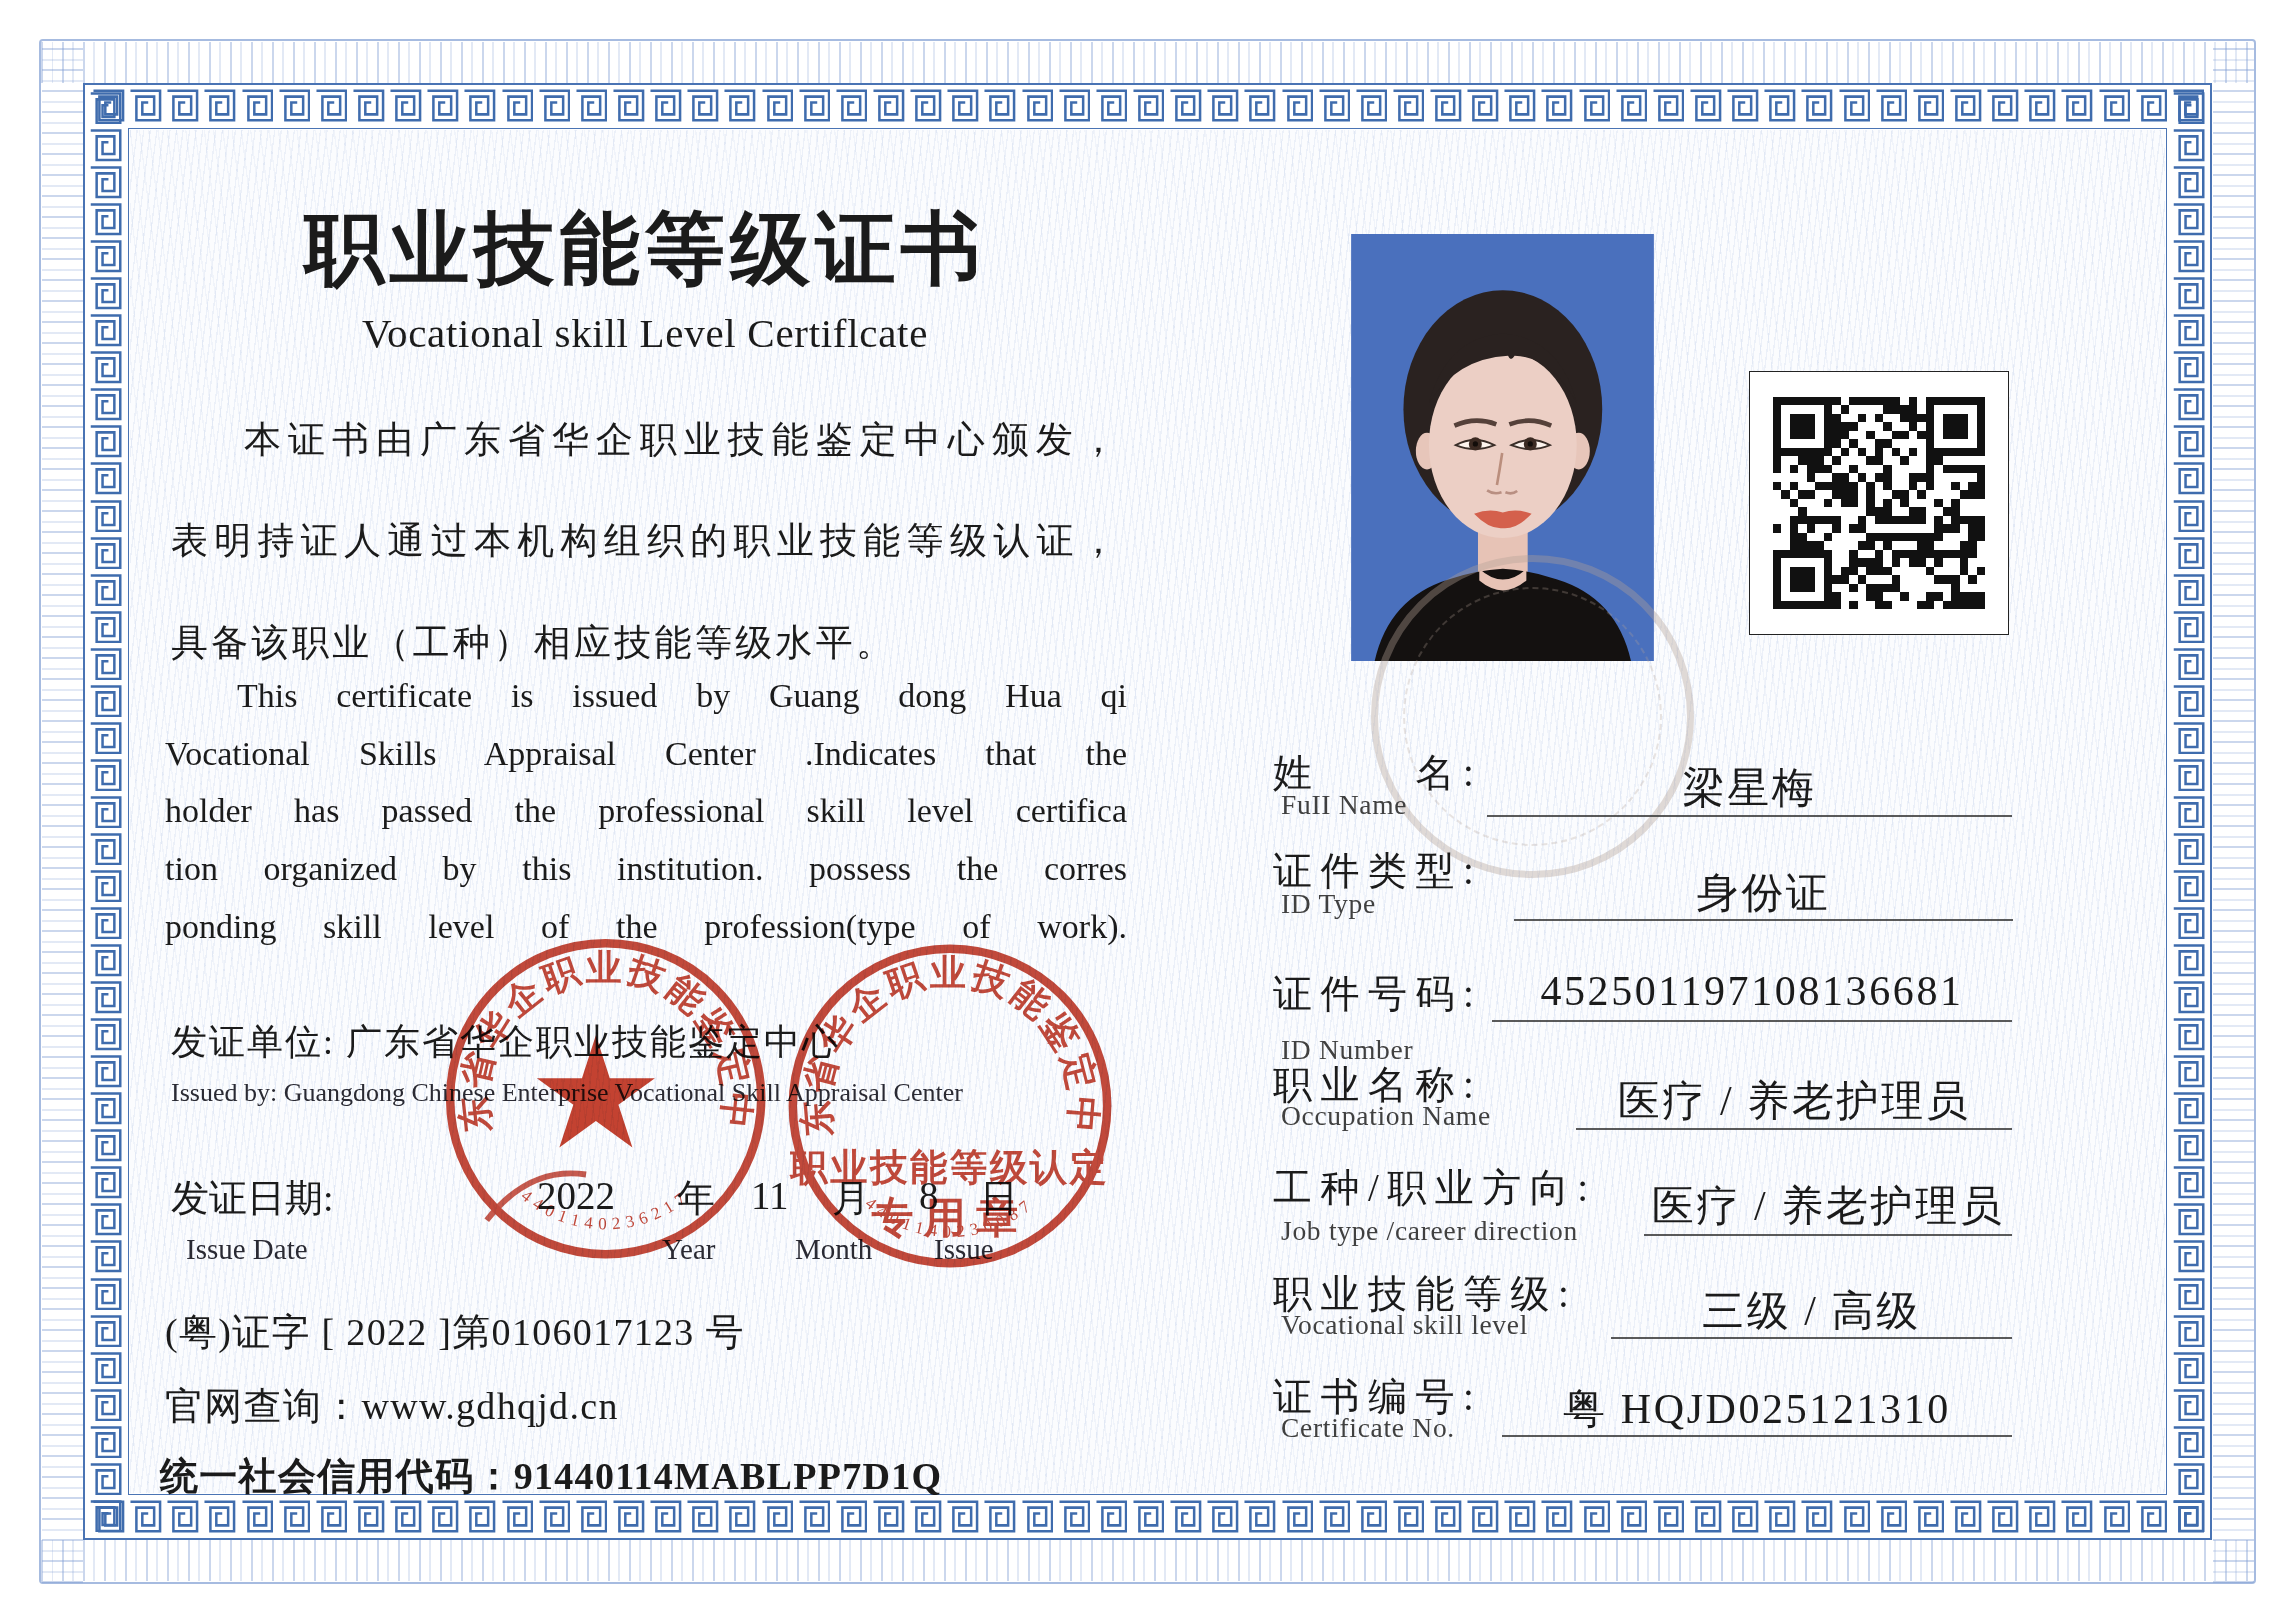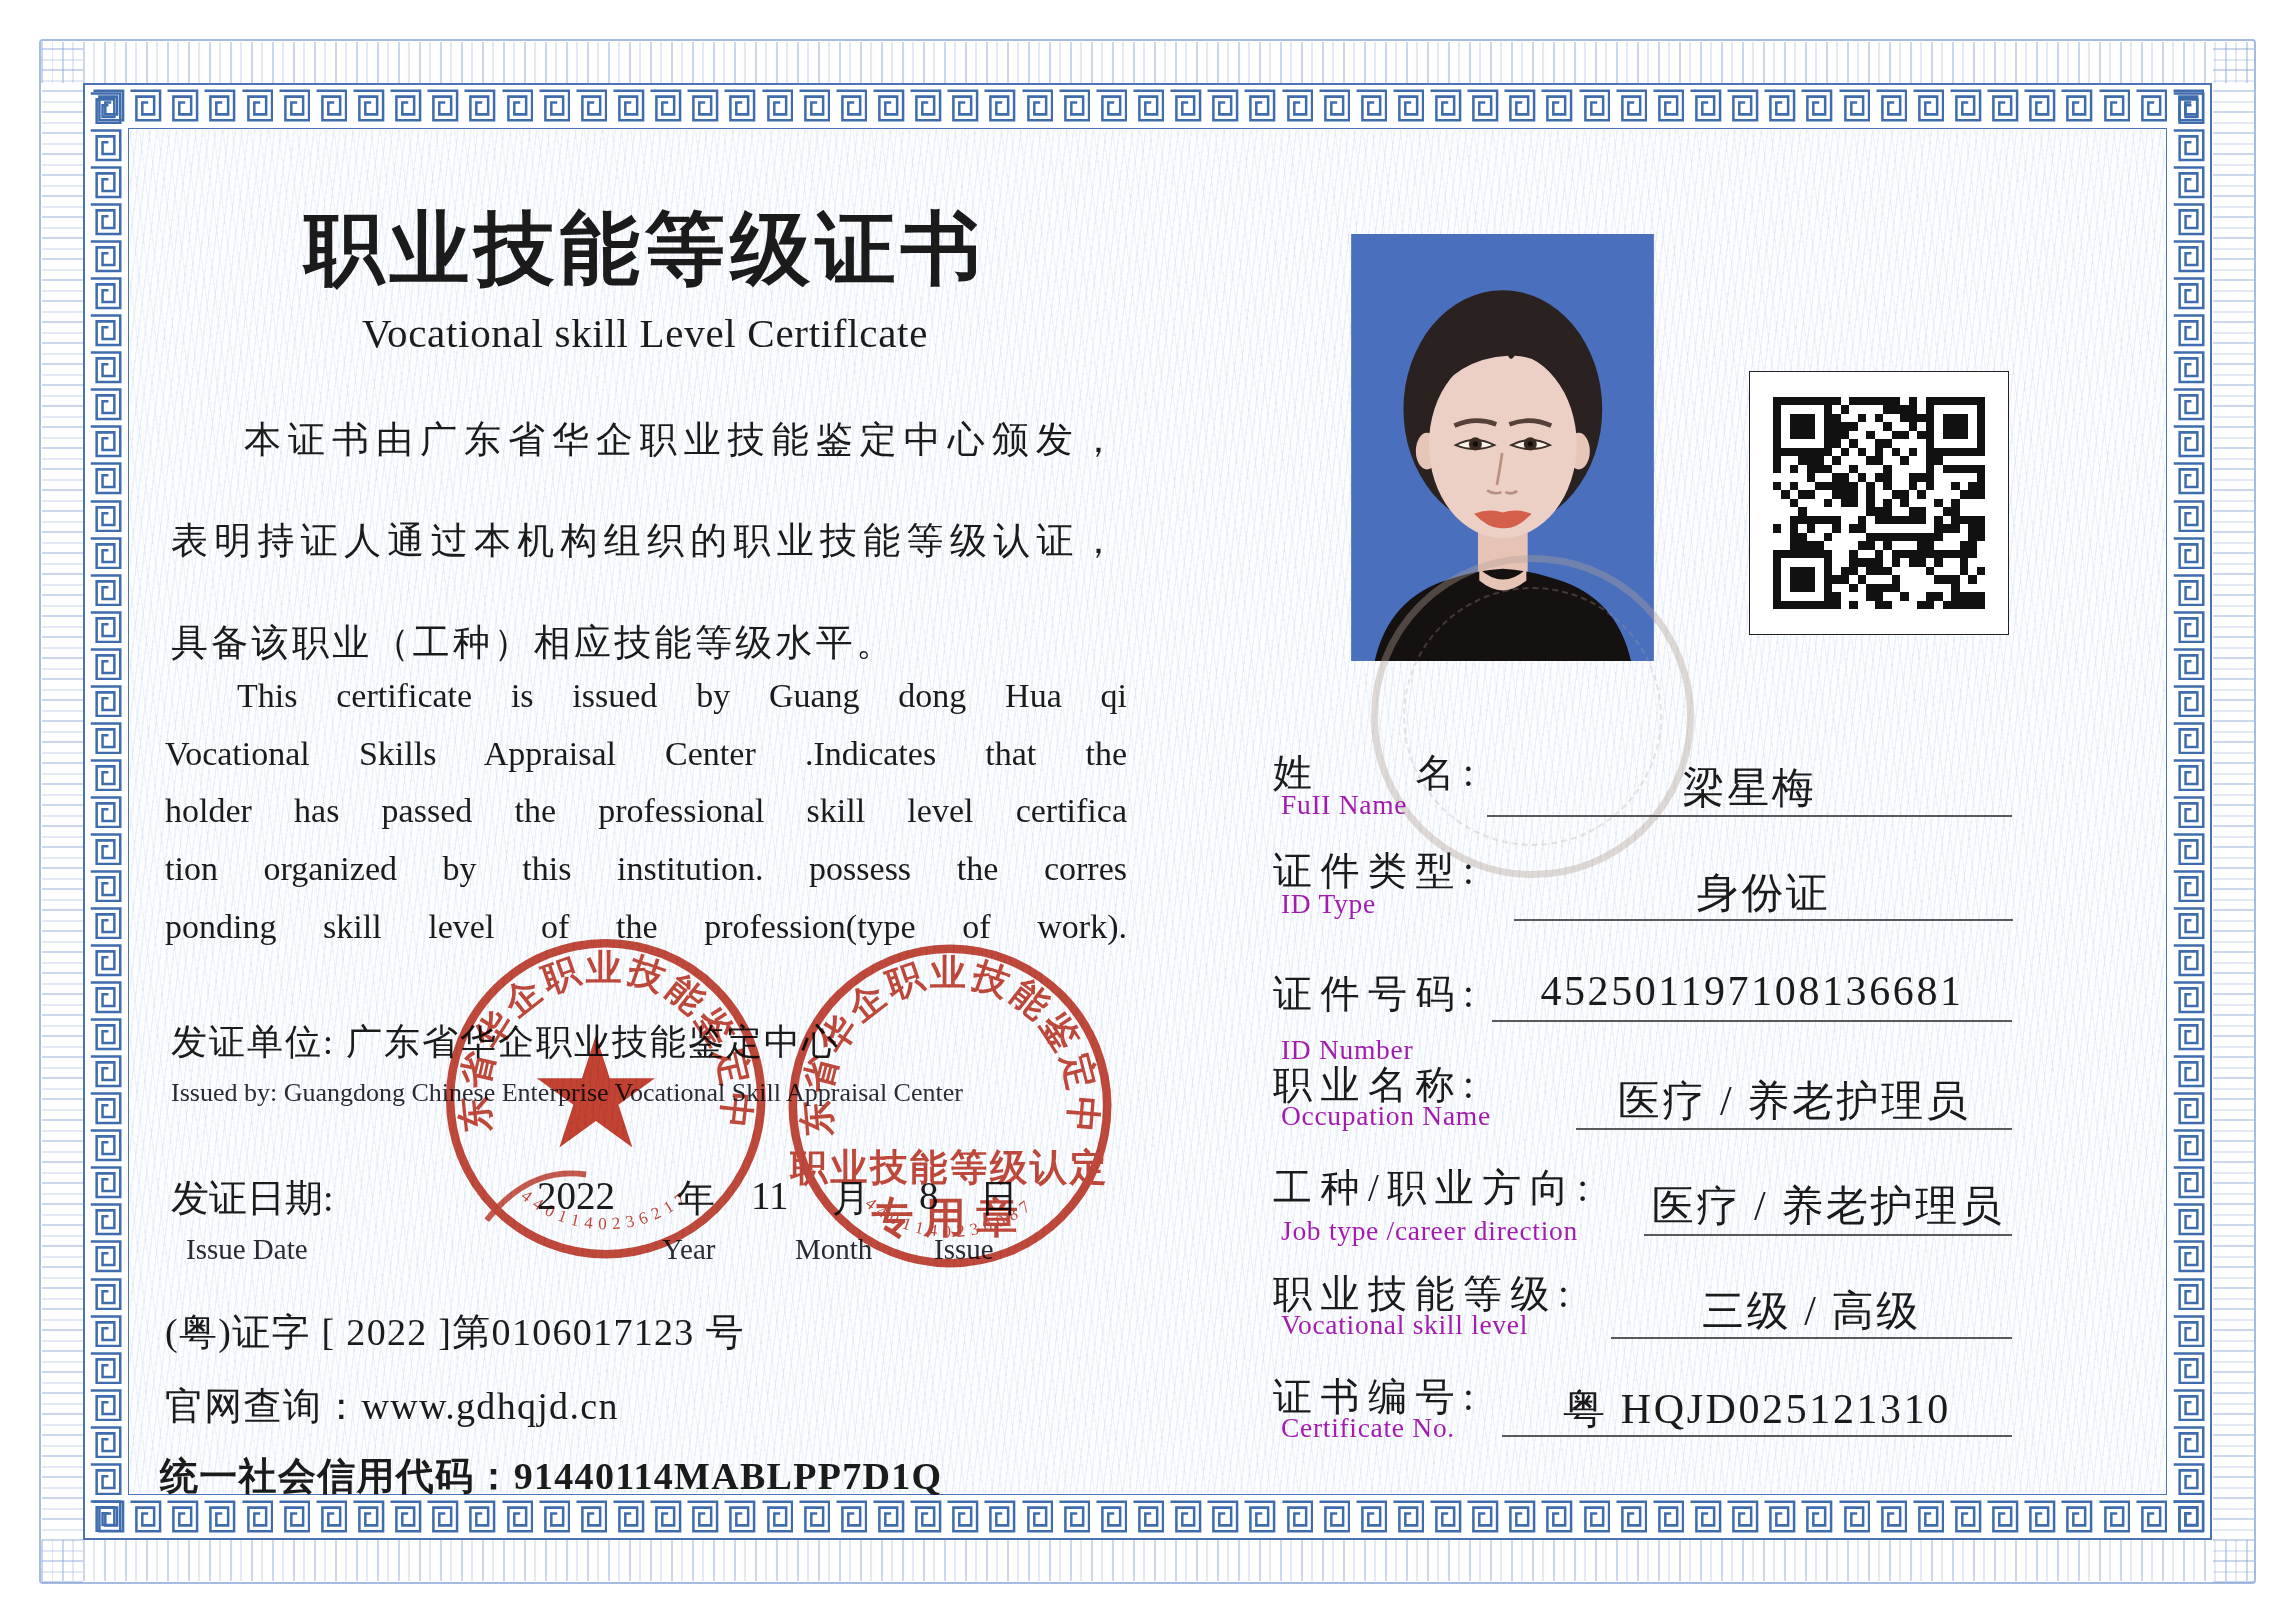--- a/index.html
+++ b/index.html
@@ -25,21 +25,21 @@
   .para-cn{font-size:37px;letter-spacing:3.3px;line-height:1.15;}
   .para-en{font-size:34px;line-height:1.1;}
   .jl{text-align:justify;text-align-last:justify;}
   .issuer-cn{font-size:36px;letter-spacing:2px;}
   .issuer-en{font-size:26px;color:#2a2a33;}
   .datecn{font-size:38px;}
   .dateval{font-size:39px;}
   .dateen{font-size:29px;color:#2a2a33;}
   .footln{font-size:38px;letter-spacing:1.3px;}
   .flabel{font-size:39px;letter-spacing:8.5px;white-space:nowrap;}
-  .flabel-en{font-size:27.5px;letter-spacing:0.7px;color:#a21caf;white-space:nowrap;}
+  .flabel-en{font-size:27.5px;letter-spacing:0.7px;color:#404040;white-space:nowrap;}
   .fvalue{font-size:42px;letter-spacing:2.6px;text-align:center;white-space:nowrap;}
   .uline{height:2px;background:#3d3d3d;opacity:.85;}
   
   #photo{left:1351px;top:234px;width:303px;height:427px;}
   #qr{left:1749px;top:371px;width:260px;height:264px;}
   #ghost{left:1371px;top:555px;width:309px;height:309px;border:7.2px solid rgba(178,160,150,.38);border-radius:50%;}
   #ghost:after{content:"";position:absolute;left:25px;top:25px;right:25px;bottom:25px;border:2px dashed rgba(178,160,150,.28);border-radius:50%;}
   .stamp{mix-blend-mode:multiply;opacity:.92;}
 </style>
 </head>

